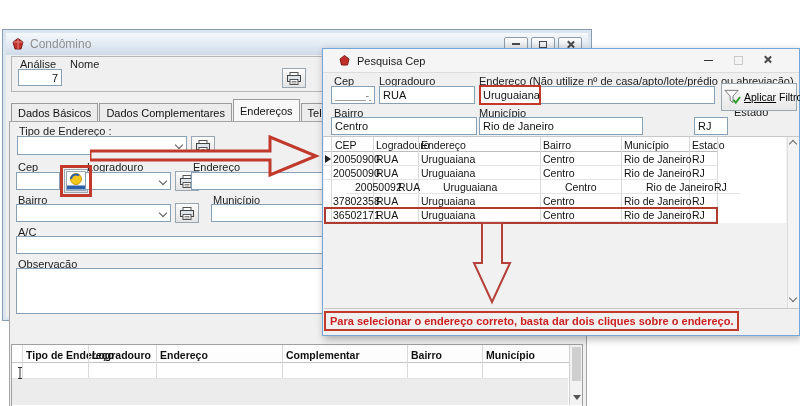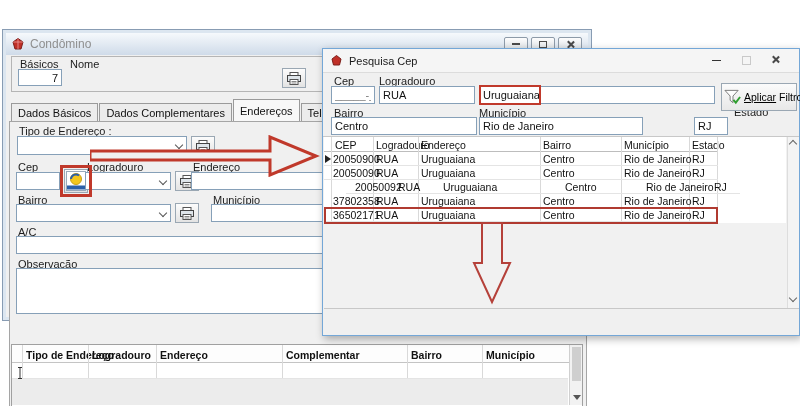--- a/index.html
+++ b/index.html
@@ -58,21 +58,21 @@
         </span>
       <span class="win-btn">
           <span class="g-max"></span>
         </span>
       <span class="win-btn">
           <span class="g-x"></span>
         </span>
     </div>
 
     <div class="abs" style="left:8px; top:26px; width:574px; height:36px; border:1px solid #b5b5b5;">
-      <span class="lbl" style="left:8px; top:1px;">Básicos</span>
+      <span class="lbl" style="left:8px; top:1px;">Análise</span>
       <input class="field" readonly="" style="left: 6px; top: 12px; width: 44px; height: 17px; text-align: right;" value="7">
       <span class="lbl" style="left:58px; top:1px;">Nome</span>
       <span class="sbtn" style="left:270px; top:11px;">
         <svg width="16" height="13" viewBox="0 0 16 13">
             <rect x="4" y="0.5" width="8" height="3.5" fill="#fff" stroke="#555"></rect>
             <rect x="1.5" y="3.5" width="13" height="6" fill="#dfe5ea" stroke="#444"></rect>
             <rect x="4" y="7.5" width="8" height="5" fill="#fff" stroke="#555"></rect>
             <line x1="5.5" y1="9.5" x2="10.5" y2="9.5" stroke="#888"></line>
             <line x1="5.5" y1="11" x2="10.5" y2="11" stroke="#888"></line>
           </svg>
@@ -207,21 +207,21 @@
   </div>
 
   <svg class="abs" style="left:90px; top:135px; z-index:5;" width="230" height="42" viewBox="0 0 230 42">
     <polygon points="0,16 180,16 180,2 226,21 180,40 180,25 0,25" fill="#f0f0f0" stroke="#c0392b" stroke-width="3"></polygon>
   </svg>
 
   <div class="abs" style="left:322px; top:48px; width:478px; height:288px; background:#f0f0f0;
               border:1px solid #74a7d7; box-shadow:2px 3px 8px rgba(0,0,0,.30); z-index:10;">
 
     <div class="abs" style="left:0; top:0; width:476px; height:24px; background:#f5f5f5; border-bottom:1px solid #dcdcdc;
-                display:flex; align-items:center; padding:0 8px;">
+                display:flex; align-items:center; padding:0 16px;">
       <span style="display:inline-flex; margin-right:7px;">
         <svg width="11" height="11">
             <path d="M5.5,0.5 L10,4 L8.5,10 L2.5,10 L1,4 Z" fill="#c03028" stroke="#7d1f1a"></path>
           </svg>
       </span>
       <span style="font-size:11px; color:#1a1a1a;">Pesquisa Cep</span>
       <span style="flex:1;"></span>
       <span style="width:30px; display:flex; justify-content:center;">
           <span class="g-min" style="width:9px; height:1.6px; background:#333;"></span>
         </span>
@@ -229,20 +229,21 @@
           <span class="g-max" style="width:9px; height:9px; border-color:#c9c9c9;"></span>
         </span>
       <span style="width:30px; display:flex; justify-content:center;">
           <span class="g-x" style="width:11px; height:11px;"></span>
         </span>
     </div>
 
     <div class="abs" style="left:0; top:24px; width:476px; height:64px; border-bottom:1px solid #c8c8c8; background:#f0f0f0;">
       <span class="lbl" style="left:11px; top:2px;">Cep</span>
       <span class="lbl" style="left:56px; top:2px;">Logradouro</span>
+      <span class="lbl" style="left:156px; top:2px;">Endereço (Não utilize nº de casa/apto/lote/prédio ou abreviação)</span>
       <input class="field" readonly="" style="left: 8px; top: 13px; width: 44px; height: 18px; color: rgb(122, 122, 122);" value="_____-___">
       <input class="field" readonly="" style="left: 56px; top: 13px; width: 96px; height: 18px;" value="RUA">
       <input class="field" readonly="" style="left: 156px; top: 13px; width: 236px; height: 18px;" value="Uruguaiana">
       <div class="abs" style="left:156px; top:12px; width:62px; height:20px; border:2px solid #c0392b;"></div>
 
       <span class="lbl" style="left:11px; top:34px;">Bairro</span>
       <span class="lbl" style="left:156px; top:34px;">Município</span>
       <span class="lbl" style="left:411px; top:33px;">Estado</span>
       <input class="field" readonly="" style="left: 8px; top: 44px; width: 146px; height: 18px;" value="Centro">
       <input class="field" readonly="" style="left: 156px; top: 44px; width: 164px; height: 18px;" value="Rio de Janeiro">
@@ -325,14 +326,15 @@
       <div class="abs" style="left:463px; top:0; width:12px; height:171px; background:#f4f4f4; border-left:1px solid #ddd;">
         <span class="chev" style="position:absolute; left:2px; top:4px; transform:rotate(45deg);"></span>
         <span class="chev" style="position:absolute; left:2px; top:158px; transform:rotate(225deg);"></span>
       </div>
 
       <svg class="abs" style="left:140px; top:84px;" width="60" height="86" viewBox="0 0 60 86">
         <polygon points="18,2 38,2 38,42 46,42 28,81 10,42 18,42" fill="#f1f1f1" stroke="#b5413a" stroke-width="2"></polygon>
       </svg>
     </div>
 
+    <div class="note-box" style="left:1px; top:262px;">Para selecionar o endereço correto, basta dar dois cliques sobre o endereço.</div>
   </div>
 </div>
 
 </body></html>

